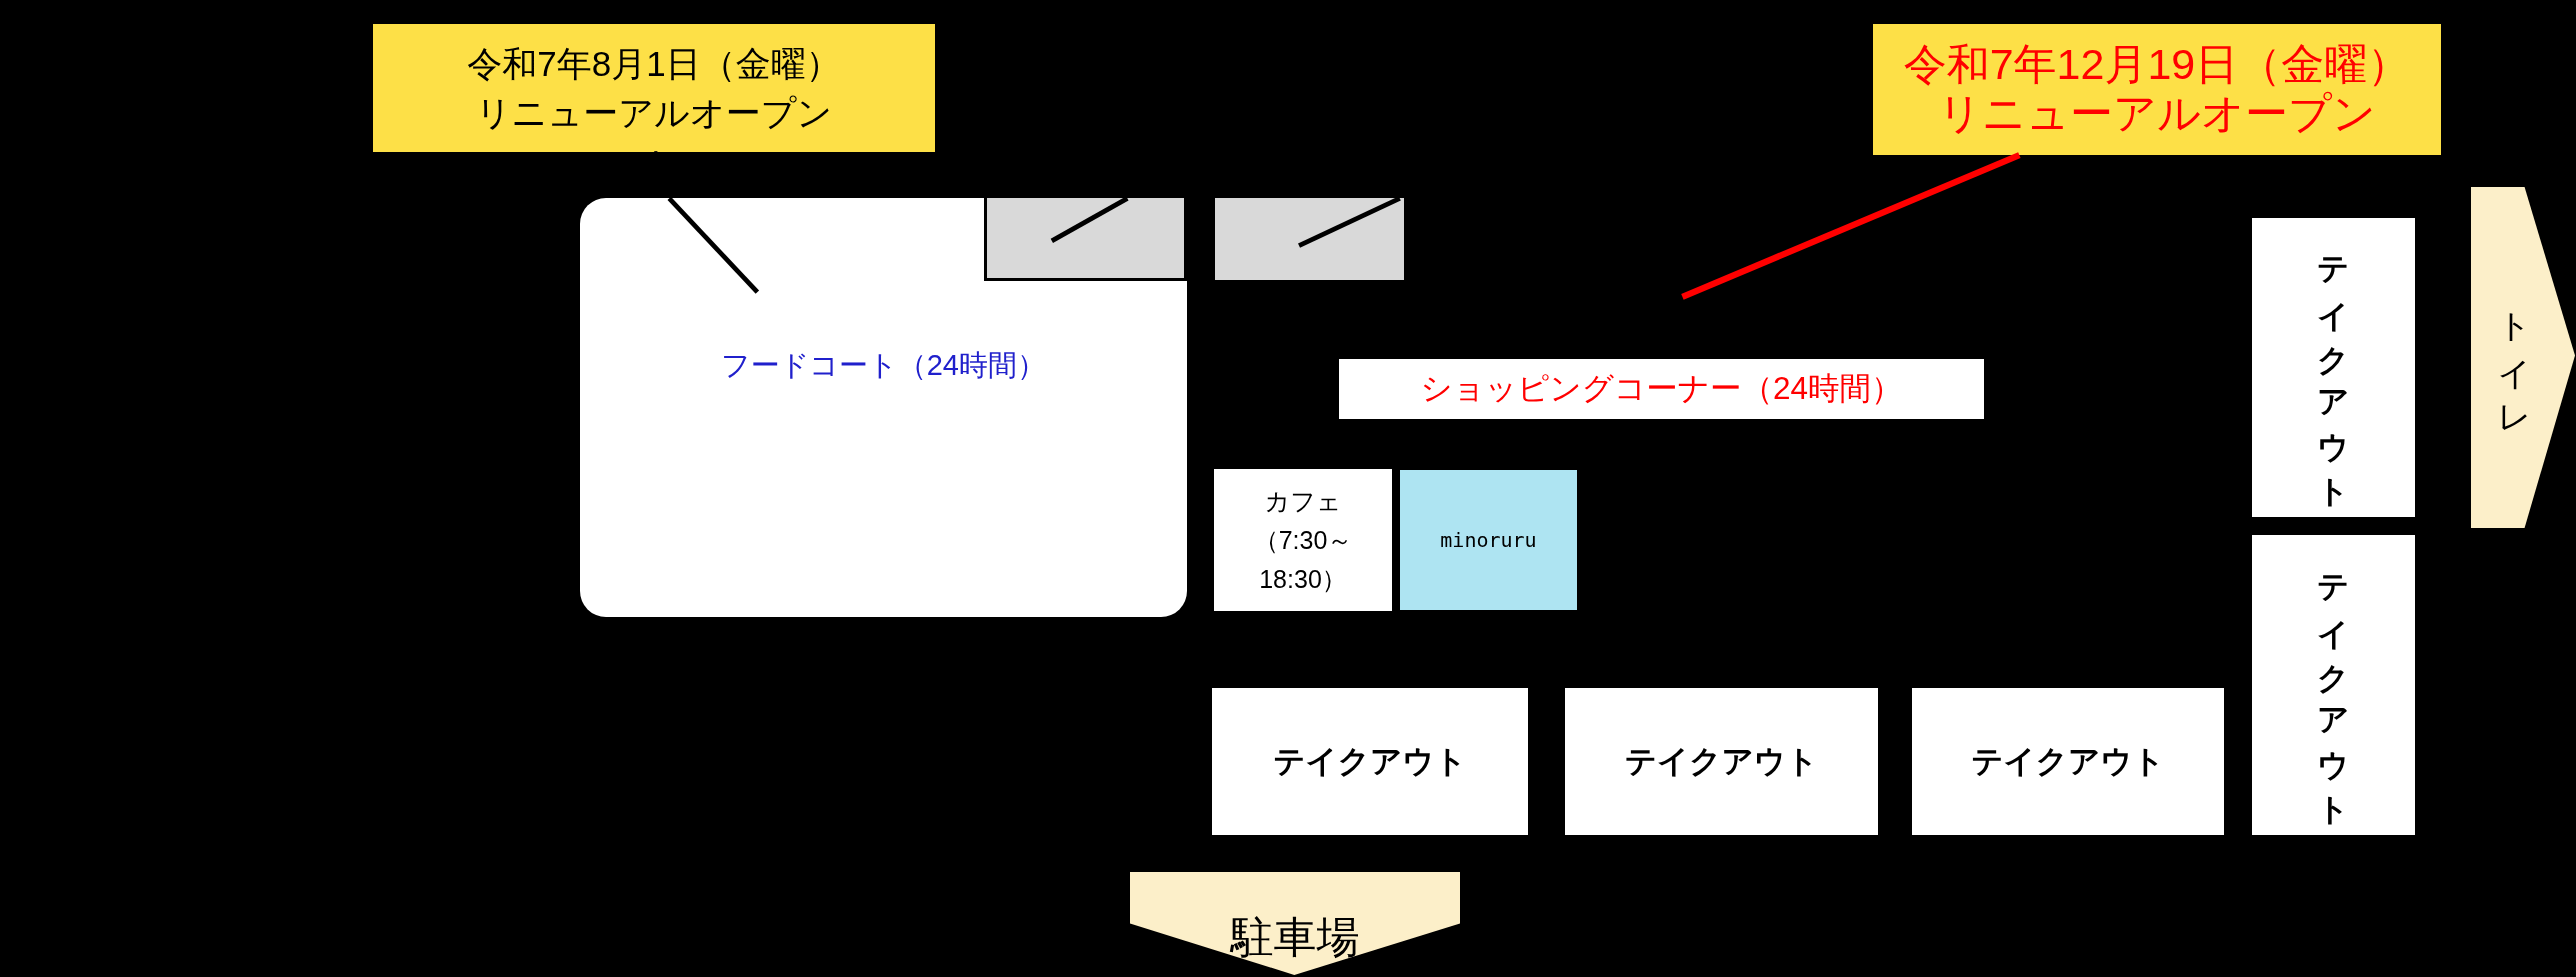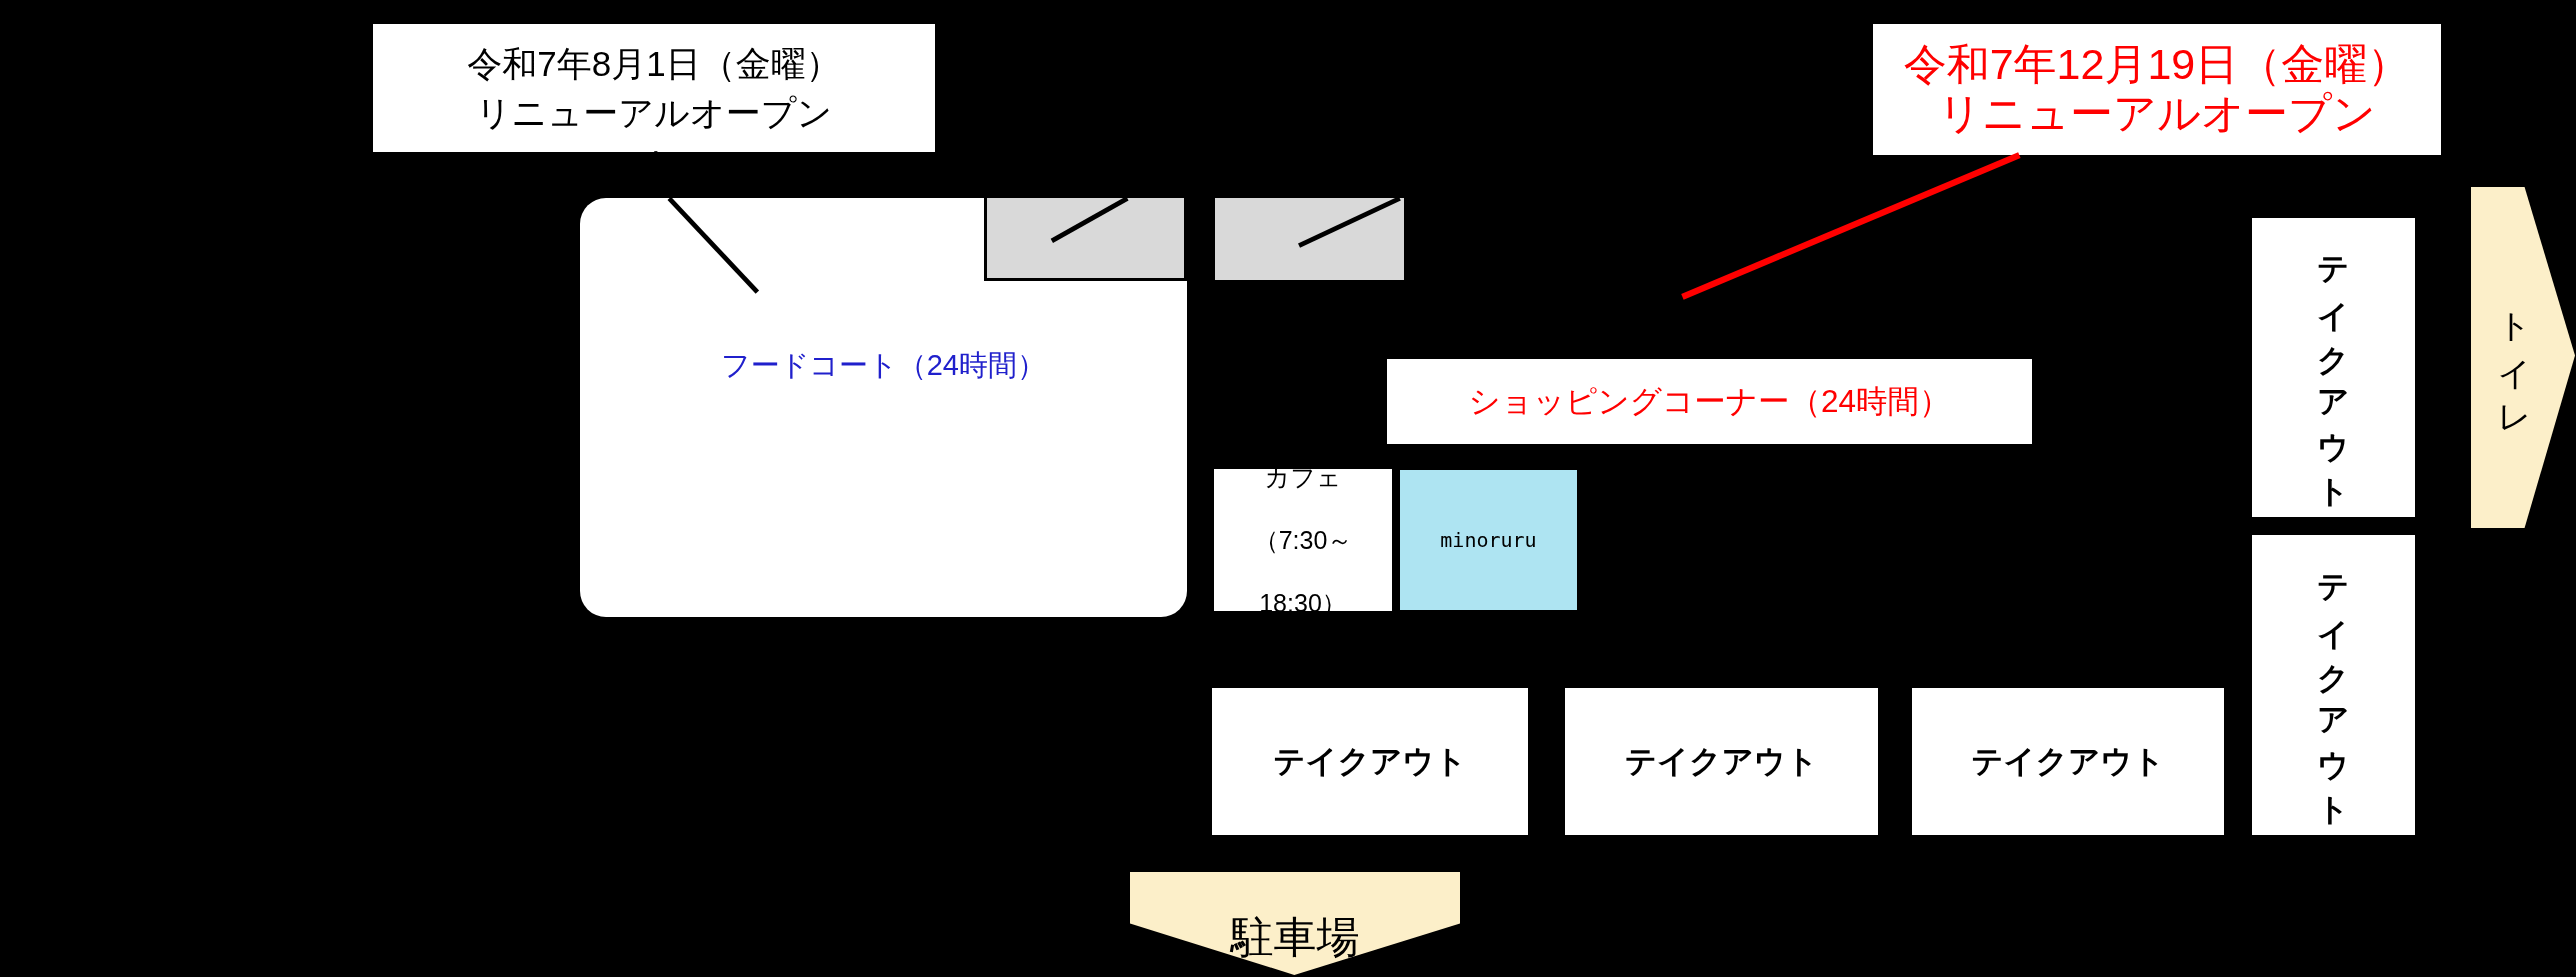--- a/index.html
+++ b/index.html
@@ -8,30 +8,30 @@
     position:relative; width:2576px; height:977px; overflow:hidden;
     background:#000;
     font-family:"Liberation Sans","DejaVu Sans",sans-serif;
   }
   .box {
     position:absolute; background:#fff;
     display:flex; align-items:center; justify-content:center;
     text-align:center; color:#000;
   }
   
-  .callout { background:#ffffff; flex-direction:column; }
+  .callout { background:#fde047; flex-direction:column; }
   .callout-august   { left:373px;  top:23.6px; width:562px; height:128px; font-size:35px; line-height:49px; color:#000; }
   .callout-december { left:1873px; top:23.6px; width:568px; height:131px; font-size:43px; line-height:49px; color:#FF0000; }
   
   .room-convenience { left:1.6px;    top:191px; width:564px; height:425px; font-size:35px; color:#00A550; }
   .room-foodcourt   { left:580px;  top:198px; width:607px; height:419px;
                       flex-direction:column; justify-content:flex-start; color:#2020CC; font-size:29px;border-radius:26px; }
   .room-foodcourt .fc-lines { margin-top:138px; line-height:59px; }
-  .room-shopping    { left:1339px; top:359px; width:645px; height:85px;  font-size:31.5px; color:#FF0000;margin-left:48px; }
-  .room-cafe        { left:1214px; top:469px; width:178px; height:142px; flex-direction:column; font-size:25px; line-height:39px;gap:24px; }
+  .room-shopping    { left:1339px; top:359px; width:645px; height:60px;  font-size:31.5px; color:#FF0000; }
+  .room-cafe        { left:1214px; top:469px; width:178px; height:142px; flex-direction:column; font-size:25px; line-height:39px; }
   .room-minoruru    { left:1399px; top:469px; width:179px; height:142px; background:#AEE4F2;
                       border:1.6px solid #000; font-size:20px; font-family:"DejaVu Sans Mono","Liberation Mono",monospace; }
   .takeout          { font-size:31.5px; font-weight:bold; }
   .takeout-a { left:1212px; top:688px; width:316px; height:147px; }
   .takeout-b { left:1565px; top:688px; width:313px; height:147px; }
   .takeout-c { left:1912px; top:688px; width:312px; height:147px; }
   .takeout-vertical { writing-mode:vertical-rl; text-orientation:upright; letter-spacing:7.9px;
                       font-size:31.5px; font-weight:bold; }
   .takeout-v1 { left:2252px; top:218px; width:163px; height:299px; }
   .takeout-v2 { left:2252px; top:535px; width:163px; height:300px; }

